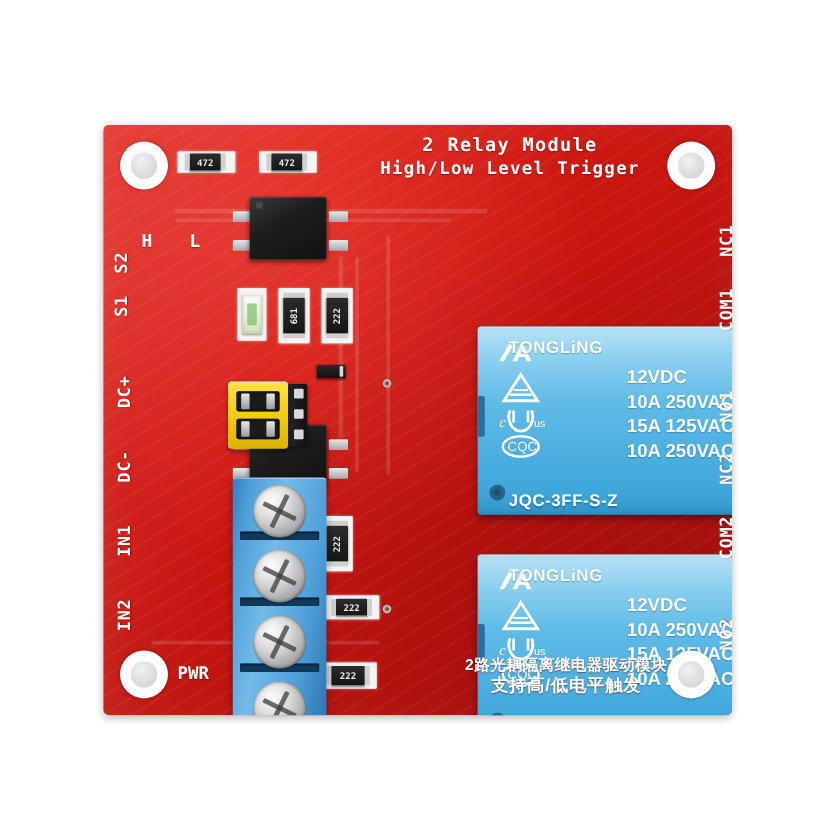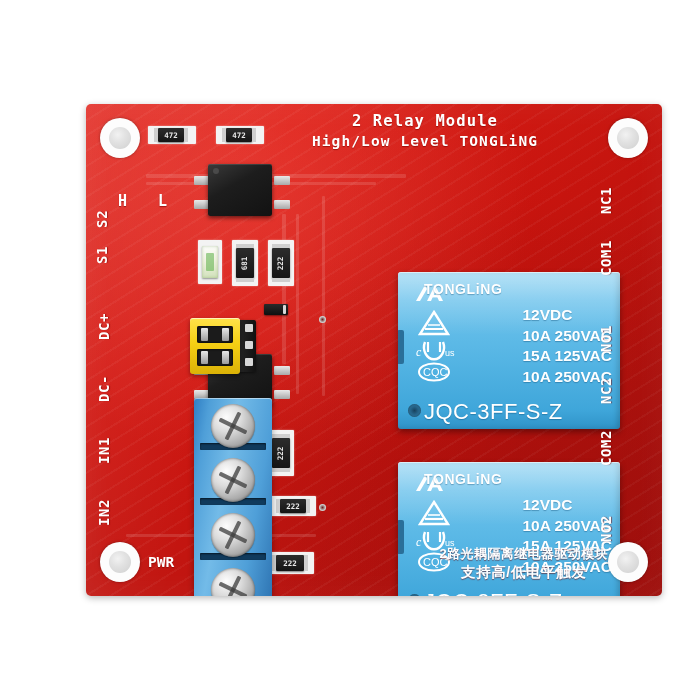--- a/index.html
+++ b/index.html
@@ -7,21 +7,21 @@
     width: 700px; height: 700px;
     background: #ffffff;
     font-family: "Liberation Sans", sans-serif;
     overflow: hidden;
   }
   #stage { position: relative; width: 700px; height: 700px; background: #fff; }
 
   
   #board {
     position: absolute;
-    left: 86px; top: 104px; width: 576px; height: 492px;
+    left: 86px; top: 104px; width: 524px; height: 492px;
     background:
       radial-gradient(ellipse at 30% 20%, rgba(255,120,110,.30) 0%, rgba(255,90,80,0) 48%),
       radial-gradient(ellipse at 80% 85%, rgba(150,5,5,.35) 0%, rgba(150,5,5,0) 55%),
       linear-gradient(160deg, #e02018 0%, #d3150f 38%, #c21510 70%, #b71410 100%);
     border-radius: 5px;
     box-shadow: 0 2px 7px rgba(0,0,0,.28), inset 0 0 40px rgba(255,255,255,.05);
     overflow: hidden;
   }
   
   #board::before{
@@ -94,21 +94,21 @@
   }
   .relay .specs {
     position: absolute; right: 8px; top: 33px; text-align: left;
     font-size: 15.5px; font-weight: bold; line-height: 20.5px;
     text-shadow: 0 1px 1px rgba(0,60,100,.35);
     font-family: "Liberation Sans", sans-serif;
   }
   .relay .specs .sp { display:block;margin-left:44px; }
   .relay .model {
     position: absolute; left: 26px; bottom: 4px;
-    font-size: 22px; font-weight: normal; letter-spacing: .5px;
+    font-size: 14px; font-weight: bold; letter-spacing: .5px;
     text-shadow: 0 1px 1px rgba(0,60,100,.35);
     margin-top: 16px;
   }
   .relay .cert { position:absolute; left: 16px; top: 38px; width: 56px; height: 72px; }
   .relay .pin-hole {
     position:absolute; left: 10px; bottom: 12px; width: 13px; height: 13px;
     border-radius: 50%;
     background: radial-gradient(circle, #17425e 0%, #2a6e96 55%, #4ea6d6 100%);
     box-shadow: inset 0 0 2px rgba(0,0,0,.7);
   }
@@ -301,21 +301,21 @@
     <div class="trace" style="left:60px;  top:78px;  width:230px; height:3px;"></div>
     <div class="trace" style="left:196px; top:110px; width:4px;   height:150px;"></div>
     <div class="trace" style="left:210px; top:110px; width:3px;   height:180px;"></div>
     <div class="trace" style="left:40px;  top:430px; width:190px; height:3px;"></div>
     <div class="trace" style="left:236px; top:92px;  width:3px;   height:200px;"></div>
     <div class="via" style="left:233px; top:212px;"></div>
     <div class="via" style="left:233px; top:400px;"></div>
 
     <div id="title-block">
       <div class="t-line1">2 Relay Module</div>
-      <div class="t-line2">High/Low Level TONGLiNG</div>
+      <div class="t-line2">High/Low Level Trigger</div>
     </div>
 
     <div class="pad" style="left:62px;  top:22px; width:48px; height:18px;"></div>
     <div class="res horiz" style="left:72px; top:24px; width:26px; height:14px;">
       <span class="code">472</span>
     </div>
     <div class="pad" style="left:130px; top:22px; width:48px; height:18px;"></div>
     <div class="res horiz" style="left:140px; top:24px; width:26px; height:14px;">
       <span class="code">472</span>
     </div>

